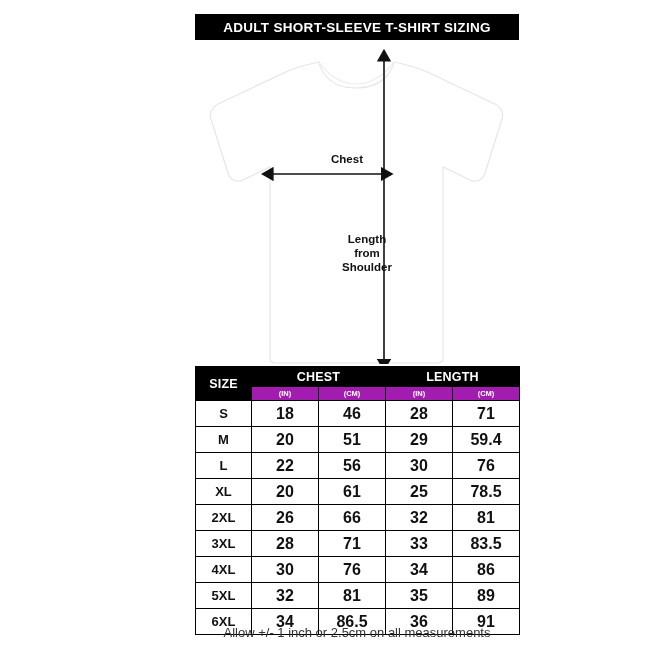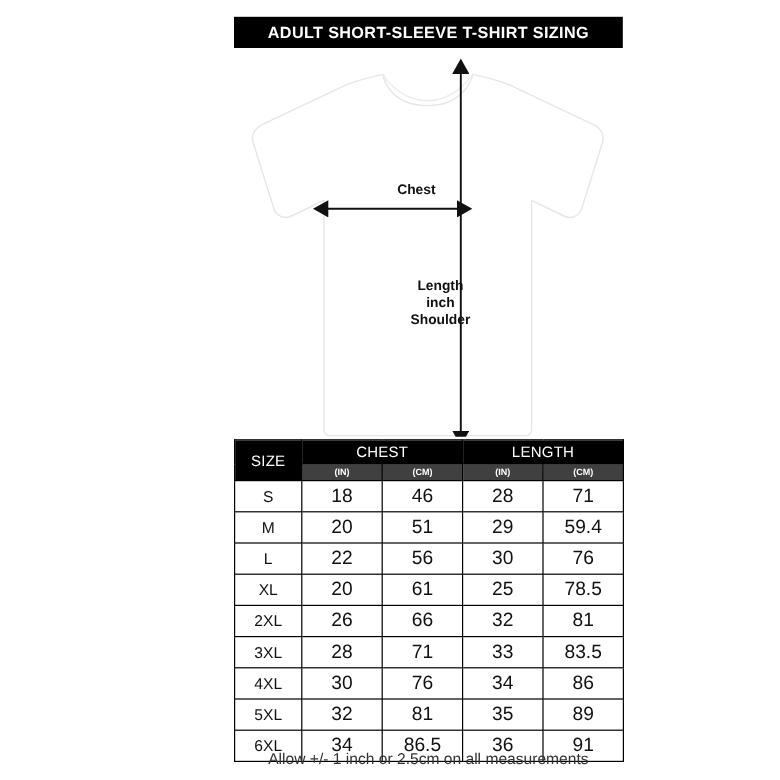--- a/index.html
+++ b/index.html
@@ -85,34 +85,34 @@
   }
   table.size-table {
     border-collapse: collapse;
     width: 324px;
     table-layout: fixed;
   }
   table.size-table th,
   table.size-table td {
     border: 1px solid #000000;
     text-align: center;
-    font-weight: normal;
+    font-weight: bold;
     color: #111111;
   }
   thead tr.head-main th {
     background: #000000;
     color: #ffffff;
     font-size: 12.5px;
     height: 19px;
     padding: 0;
     letter-spacing: 0.2px;
     border-color: #000000;
   }
   thead tr.head-unit th {
-    background: #404040;
+    background: #a21caf;
     color: #ffffff;
     font-size: 7.5px;
     height: 13px;
     padding: 0;
     font-weight: bold;
     border-color: #000000;
   }
   tbody td {
     height: 25px;
     font-size: 16px;
@@ -181,21 +181,21 @@
       </g>
 
       <line x1="240" y1="130" x2="352" y2="130" stroke="#111111" stroke-width="1.6" marker-start="url(#arrowStart)" marker-end="url(#arrowEnd)"></line>
 
       <line x1="352" y1="16" x2="352" y2="318" stroke="#111111" stroke-width="1.6" marker-start="url(#arrowStart)" marker-end="url(#arrowEnd)"></line>
     </svg>
 
     <div class="measure-label label-chest">Chest</div>
     <div class="measure-label label-length">
       <div>Length</div>
-      <div>inch</div>
+      <div>from</div>
       <div>Shoulder</div>
     </div>
   </div>
 
   <div class="table-wrap">
     <table class="size-table">
       <colgroup>
         <col class="c-size">
         <col class="c-num">
         <col class="c-num">

